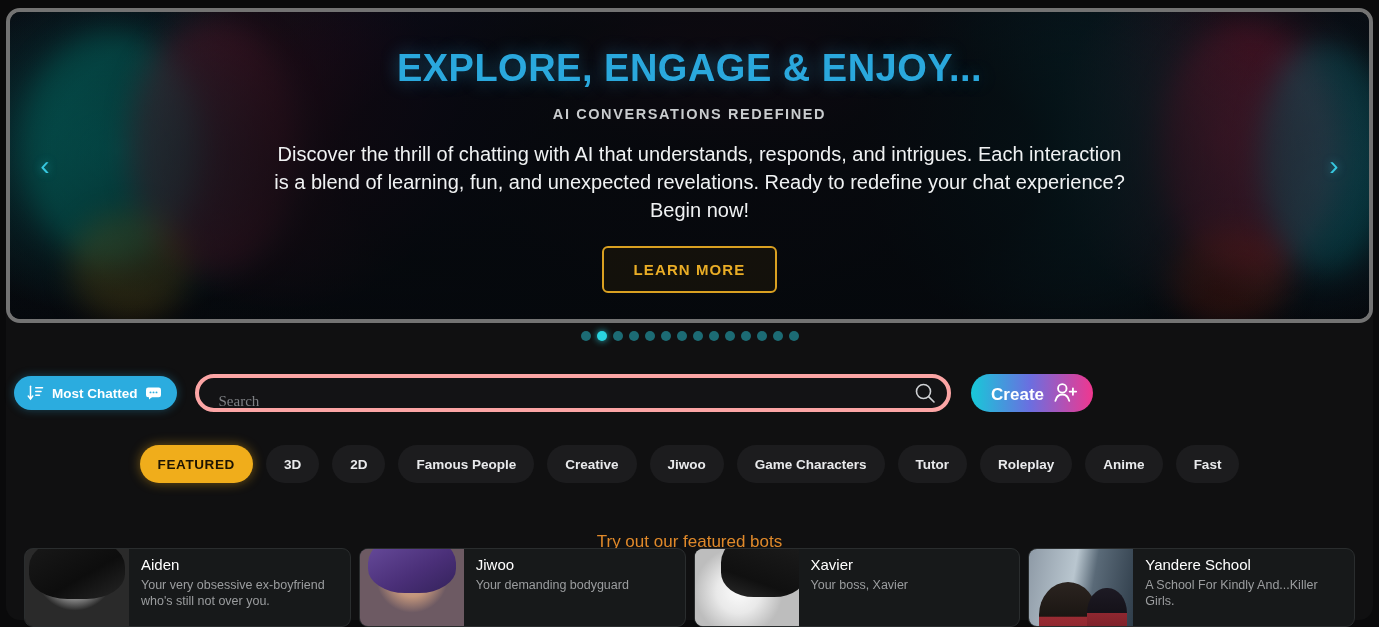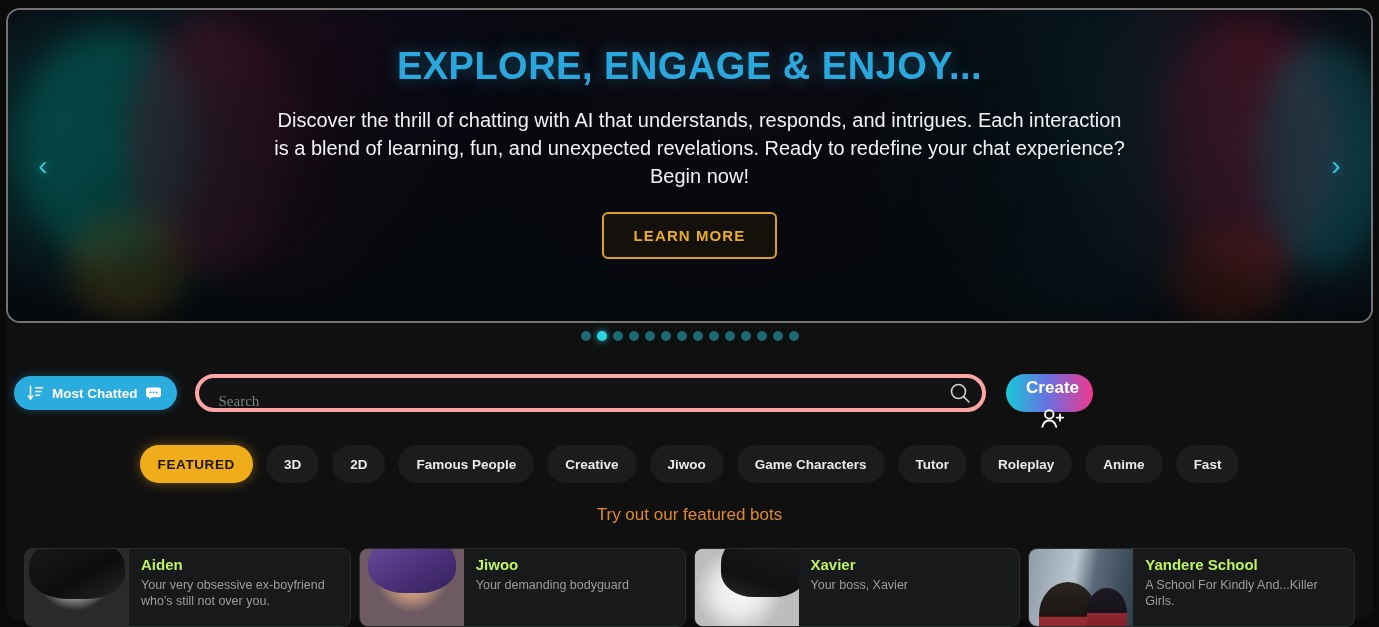--- a/index.html
+++ b/index.html
@@ -34,21 +34,21 @@
 
   
   .hero {
     position: absolute;
     left: 6px;
     top: 8px;
     width: 1367px;
     height: 315px;
     border-radius: 14px;
     overflow: hidden;
-    border: 2px solid #737373;
+    border: 4px solid #737373;
   }
 
   .hero-bg {
     position: absolute;
     inset: 0;
     background:
       radial-gradient(ellipse 300px 240px at 8% 45%,  rgba(0,190,190,.55), rgba(0,0,0,0) 70%),
       radial-gradient(ellipse 260px 260px at 20% 40%, rgba(150,20,60,.65), rgba(0,0,0,0) 68%),
       radial-gradient(ellipse 220px 220px at 30% 30%, rgba(60,10,90,.55), rgba(0,0,0,0) 70%),
       radial-gradient(ellipse 380px 300px at 52% 30%, rgba(120,30,60,.45), rgba(0,0,0,0) 72%),
@@ -237,21 +237,20 @@
     height: 38px;
     padding: 4px 14px 0 20px;
     border-radius: 19px;
     background: linear-gradient(90deg, #17c9d8 0%, #6a6fe0 48%, #f0378f 100%);
     color: #ffffff;
     font-size: 17px;
     font-weight: bold;
     cursor: pointer;
     white-space: nowrap;
     margin-left: 10px;
-    flex-direction: column;
   }
 
   
   .tabs {
     position: absolute;
     left: 0; top: 445px;
     width: 1379px;
     display: flex;
     justify-content: center;
     align-items: center;
@@ -274,21 +273,21 @@
   .tab.active {
     background: #f0ad1b;
     color: #1d1402;
     letter-spacing: .6px;
     box-shadow: 0 0 12px rgba(240,173,27,.45);
   }
 
   
   .section-heading {
     position: absolute;
-    left: 0; top: 505px;
+    left: 0; top: 532px;
     width: 1379px;
     text-align: center;
     font-size: 17px;
     color: #e0892a;
   }
 
   
   .cards {
     position: absolute;
     left: 0; top: 548px;
@@ -314,22 +313,22 @@
     position: relative;
     overflow: hidden;
   }
   .card-text {
     flex: 1;
     padding: 7px 10px 0 12px;
     overflow: hidden;
   }
   .card-name {
     font-size: 15px;
-    font-weight: bold;
-    color: #bef264;
+    font-weight: normal;
+    color: #ffffff;
     line-height: 18px;
     white-space: nowrap;
     overflow: hidden;
   }
   .card-desc {
     margin-top: 3px;
     font-size: 12.5px;
     line-height: 16px;
     color: #9b9d9f;
   }
@@ -394,20 +393,21 @@
       <div class="hero-blob b3"></div>
       <div class="hero-blob b4"></div>
       <div class="hero-blob b5"></div>
       <div class="hero-blob b6"></div>
       <div class="hero-blob b7"></div>
     </div>
     <div class="hero-scrim"></div>
 
     <div class="hero-inner">
       <div class="hero-title">EXPLORE, ENGAGE &amp; ENJOY...</div>
+      <div class="hero-subtitle">AI CONVERSATIONS REDEFINED</div>
       <div class="hero-desc">Discover the thrill of chatting with AI that understands, responds, and intrigues. Each interaction is a blend of learning, fun, and unexpected revelations. Ready to redefine your chat experience? Begin now!</div>
       <div class="hero-buttons">
         <button class="btn-hero btn-learn-more">LEARN MORE</button>
       </div>
     </div>
 
     <div class="hero-arrow left">‹</div>
     <div class="hero-arrow right">›</div>
   </div>
 

